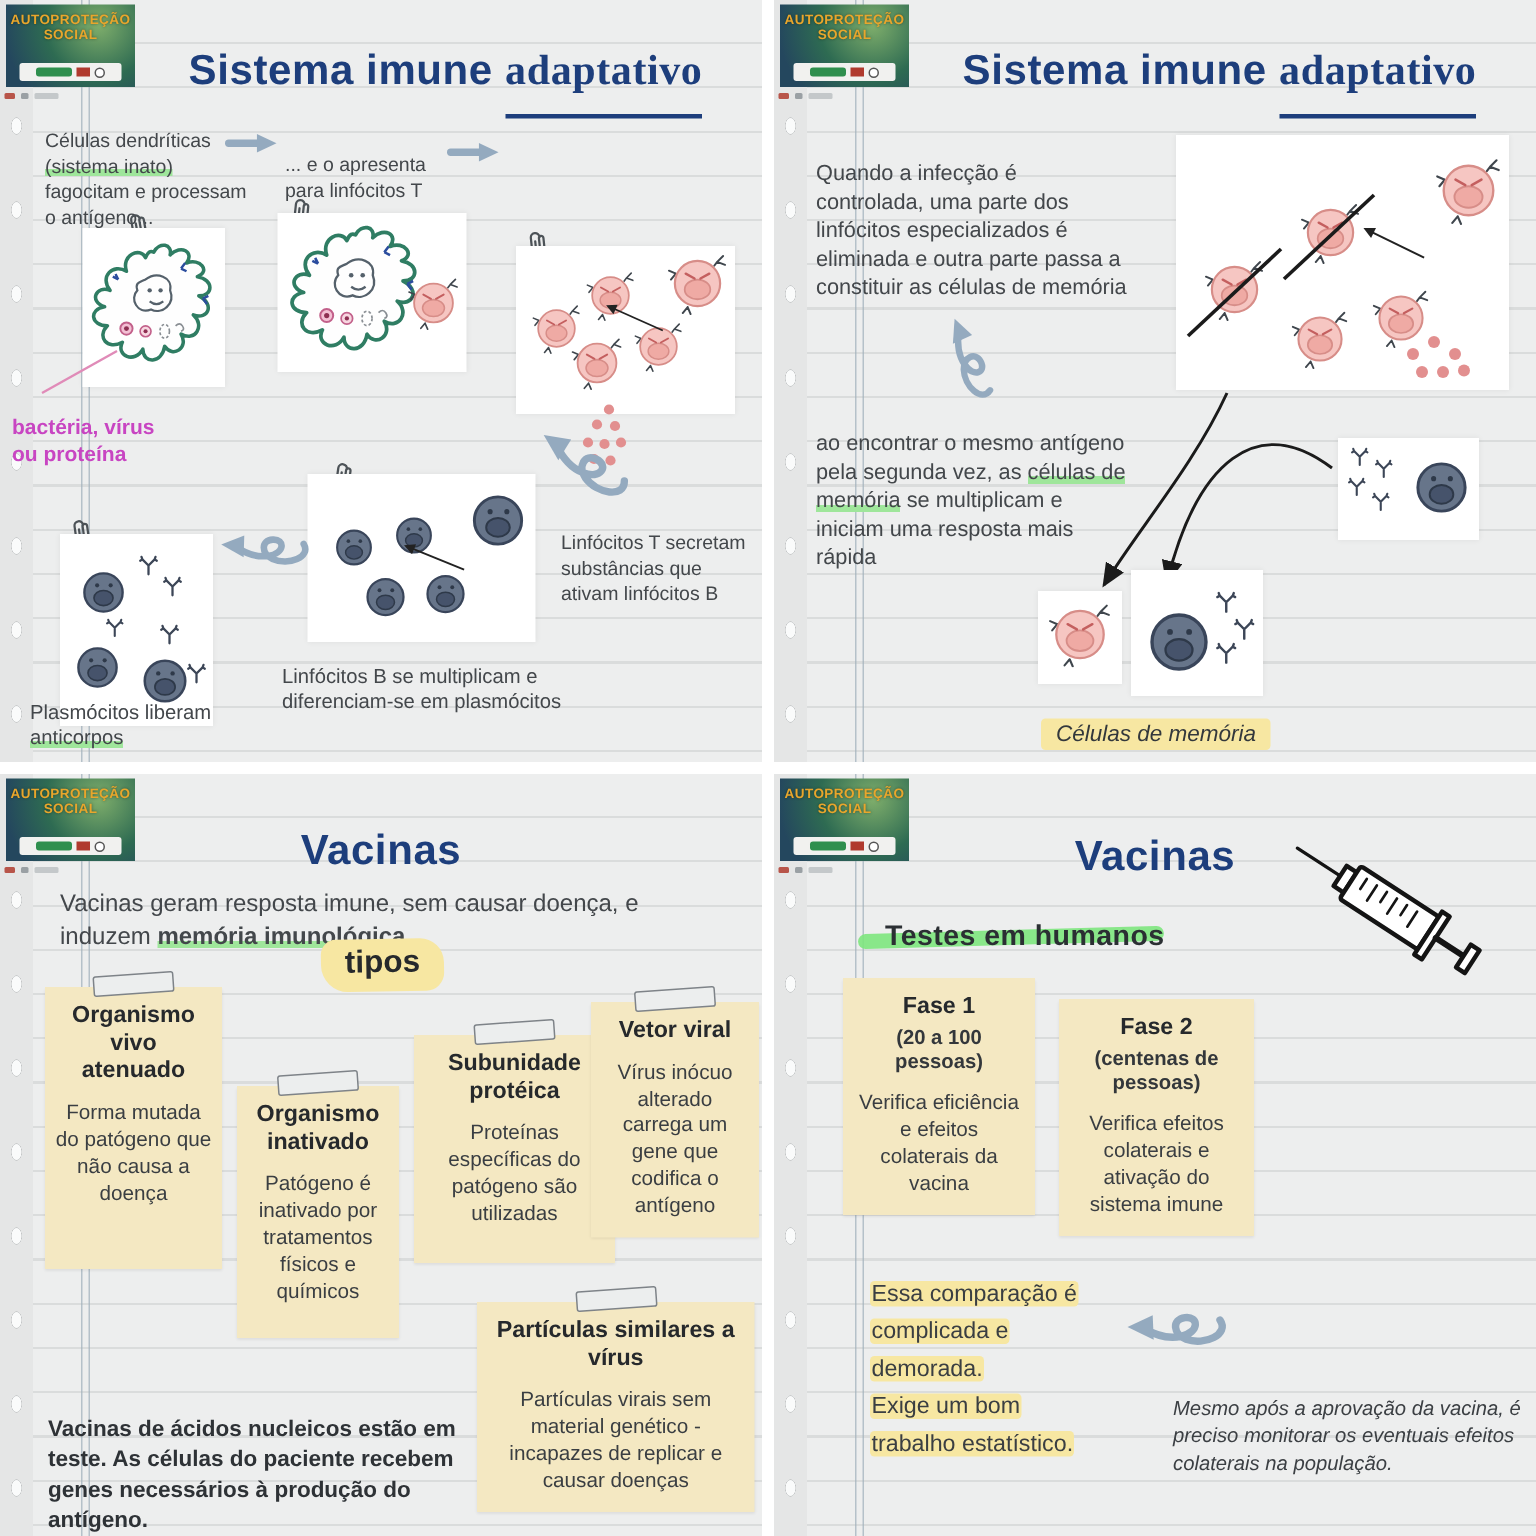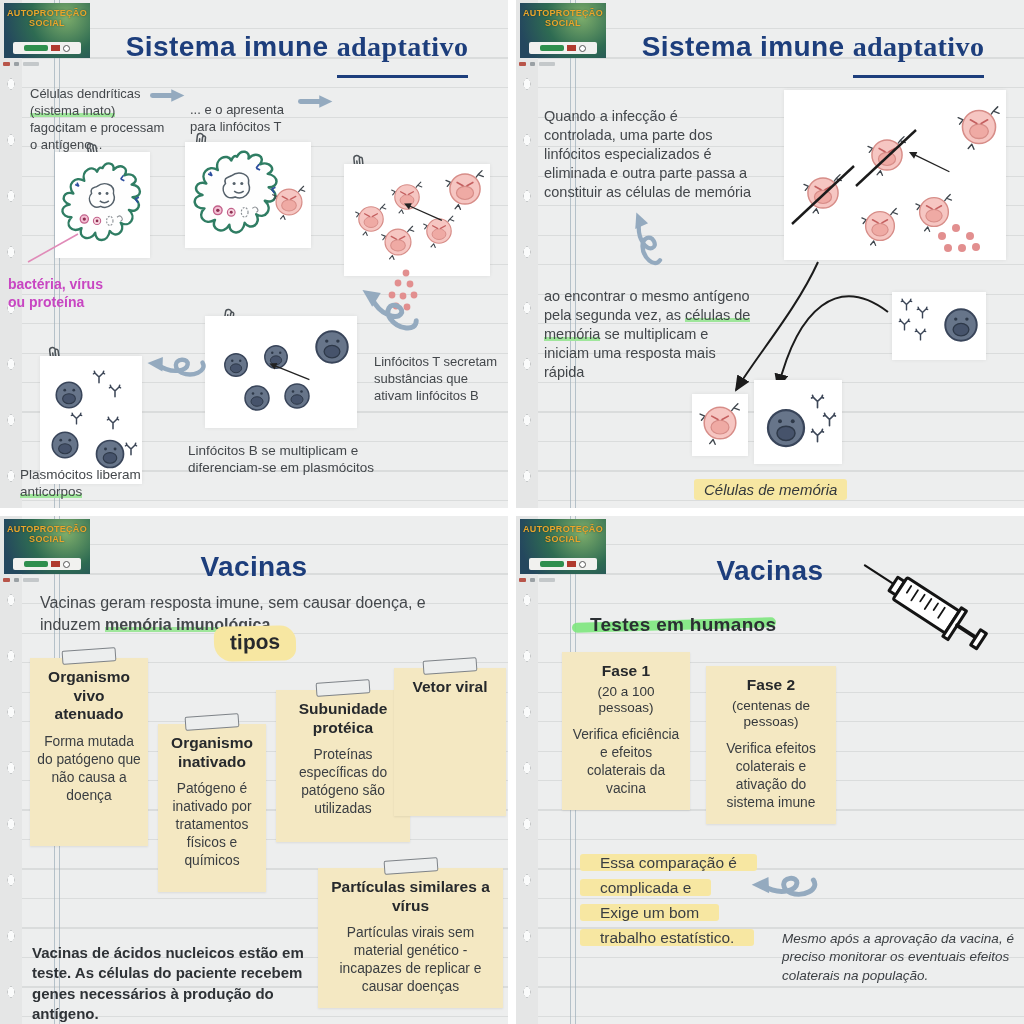--- a/index.html
+++ b/index.html
@@ -28,26 +28,26 @@
   .logomarks i{display:block;height:4px;border-radius:1px;}
   .m1{width:7px;background:#b8554a;}.m2{width:5px;background:#9aa0a4;}.m3{width:16px;background:#c4c8ca;}
   .title{position:absolute;top:12px;left:92px;right:6px;text-align:center;font-size:28px;font-weight:bold;
          color:#1d3e7c;letter-spacing:.4px;}
   .title-full{left:0;right:0;}
   .u-blue{border-bottom:3.5px solid #1d3e7c;padding-bottom:13px;font-family:Liberation Serif, serif;}
   .txt{position:absolute;font-size:13px;color:#43474b;line-height:1.32;}
   .txt-md{font-size:14.5px;}
   .ctr{text-align:left;}
   .u-green{background:linear-gradient(rgba(0,0,0,0) 66%, #9fe69b 66%, #9fe69b 96%, rgba(0,0,0,0) 96%);}
-  .hl-y{background:#f7e7a2;padding:0 20px;border-radius:3px;}
+  .hl-y{background:#f7e7a2;padding:0 1px;border-radius:3px;}
   .imgbox{position:absolute;background:#fff;box-shadow:0 0 4px rgba(0,0,0,.07);}
   .note{position:absolute;background:#f4e8c2;padding:10px 7px 12px;text-align:center;box-sizing:border-box;
         box-shadow:0 1px 2px rgba(0,0,0,.08);}
   .note h3{margin:0 0 3px;font-size:15.5px;font-weight:bold;color:#26292c;line-height:1.2;}
-  .note .sub{margin:0;font-size:13.5px;color:#33373b;line-height:1.25;}
+  .note .sub{margin:0;font-size:13.5px;color:#33373b;line-height:1.25;font-weight:bold;}
   .note p{margin:9px 0 0;font-size:13.8px;color:#3a3e42;line-height:1.3;}
   .tape{position:absolute;top:-9px;left:50%;width:54px;height:14px;background:#ecEeee;background:#eceeee;
         border:1.5px solid #7e8388;border-radius:2px;transform:translateX(-50%) rotate(-4deg);box-sizing:border-box;}
   .hand{font-weight:bold;color:#c845c2;font-size:14px;line-height:1.25;}
   .caption-mem{font-style:italic;font-size:15px;color:#33383c;}
   .tipos{font-size:21px;font-weight:bold;color:#26292c;background:#f7e7a2;padding:4px 16px 7px;
          border-radius:10px 16px 12px 18px;transform:rotate(-1deg);display:inline-block;}
   .footerbold{font-weight:bold;font-size:15px;color:#2e3236;line-height:1.35;}
   .italicnote{font-style:italic;font-size:13.5px;color:#3b3f43;line-height:1.4;}
   .marker-green{position:absolute;height:10px;background:#7de67d;border-radius:6px;transform:rotate(-1.6deg);opacity:.9;}
@@ -358,20 +358,21 @@
       <p>Patógeno é inativado por tratamentos físicos e químicos</p>
     </div>
     <div class="note" style="left:276px;top:174px;width:134px;min-height:152px">
       <div class="tape"></div>
       <h3>Subunidade protéica</h3>
       <p>Proteínas específicas do patógeno são utilizadas</p>
     </div>
     <div class="note" style="left:394px;top:152px;width:112px;min-height:148px">
       <div class="tape"></div>
       <h3>Vetor viral</h3>
+      <p>Vírus inócuo alterado carrega um gene que codifica o antígeno</p>
     </div>
     <div class="note" style="left:318px;top:352px;width:185px;min-height:134px">
       <div class="tape"></div>
       <h3>Partículas similares a vírus</h3>
       <p>Partículas virais sem material genético - incapazes de replicar e causar doenças</p>
     </div>
 
     <p class="abs footerbold" style="left:32px;top:412px;width:272px">Vacinas de ácidos nucleicos estão em teste. As células do paciente recebem genes necessários à produção do antígeno.</p>
   </section>
 
@@ -416,20 +417,21 @@
     </div>
     <div class="note" style="left:190px;top:150px;width:130px;min-height:138px">
       <h3>Fase 2</h3>
       <p class="sub">(centenas de pessoas)</p>
       <p>Verifica efeitos colaterais e ativação do sistema imune</p>
     </div>
 
     <div class="abs comp" style="left:64px;top:334px;width:186px">
       <div><span class="hl-y">Essa comparação é</span></div>
       <div><span class="hl-y">complicada e</span></div>
+      <div><span class="hl-y">demorada.</span></div>
       <div><span class="hl-y">Exige um bom</span></div>
       <div><span class="hl-y">trabalho estatístico.</span></div>
     </div>
 
     <svg class="abs" style="left:232px;top:348px;width:72px;height:46px;transform:rotate(4deg)">
         <use href="#sym-swoosh" width="72" height="46"></use>
       </svg>
 
     <p class="abs italicnote ctr" style="left:266px;top:400px;width:242px">Mesmo após a aprovação da vacina, é preciso monitorar os eventuais efeitos colaterais na população.</p>
   </section>

